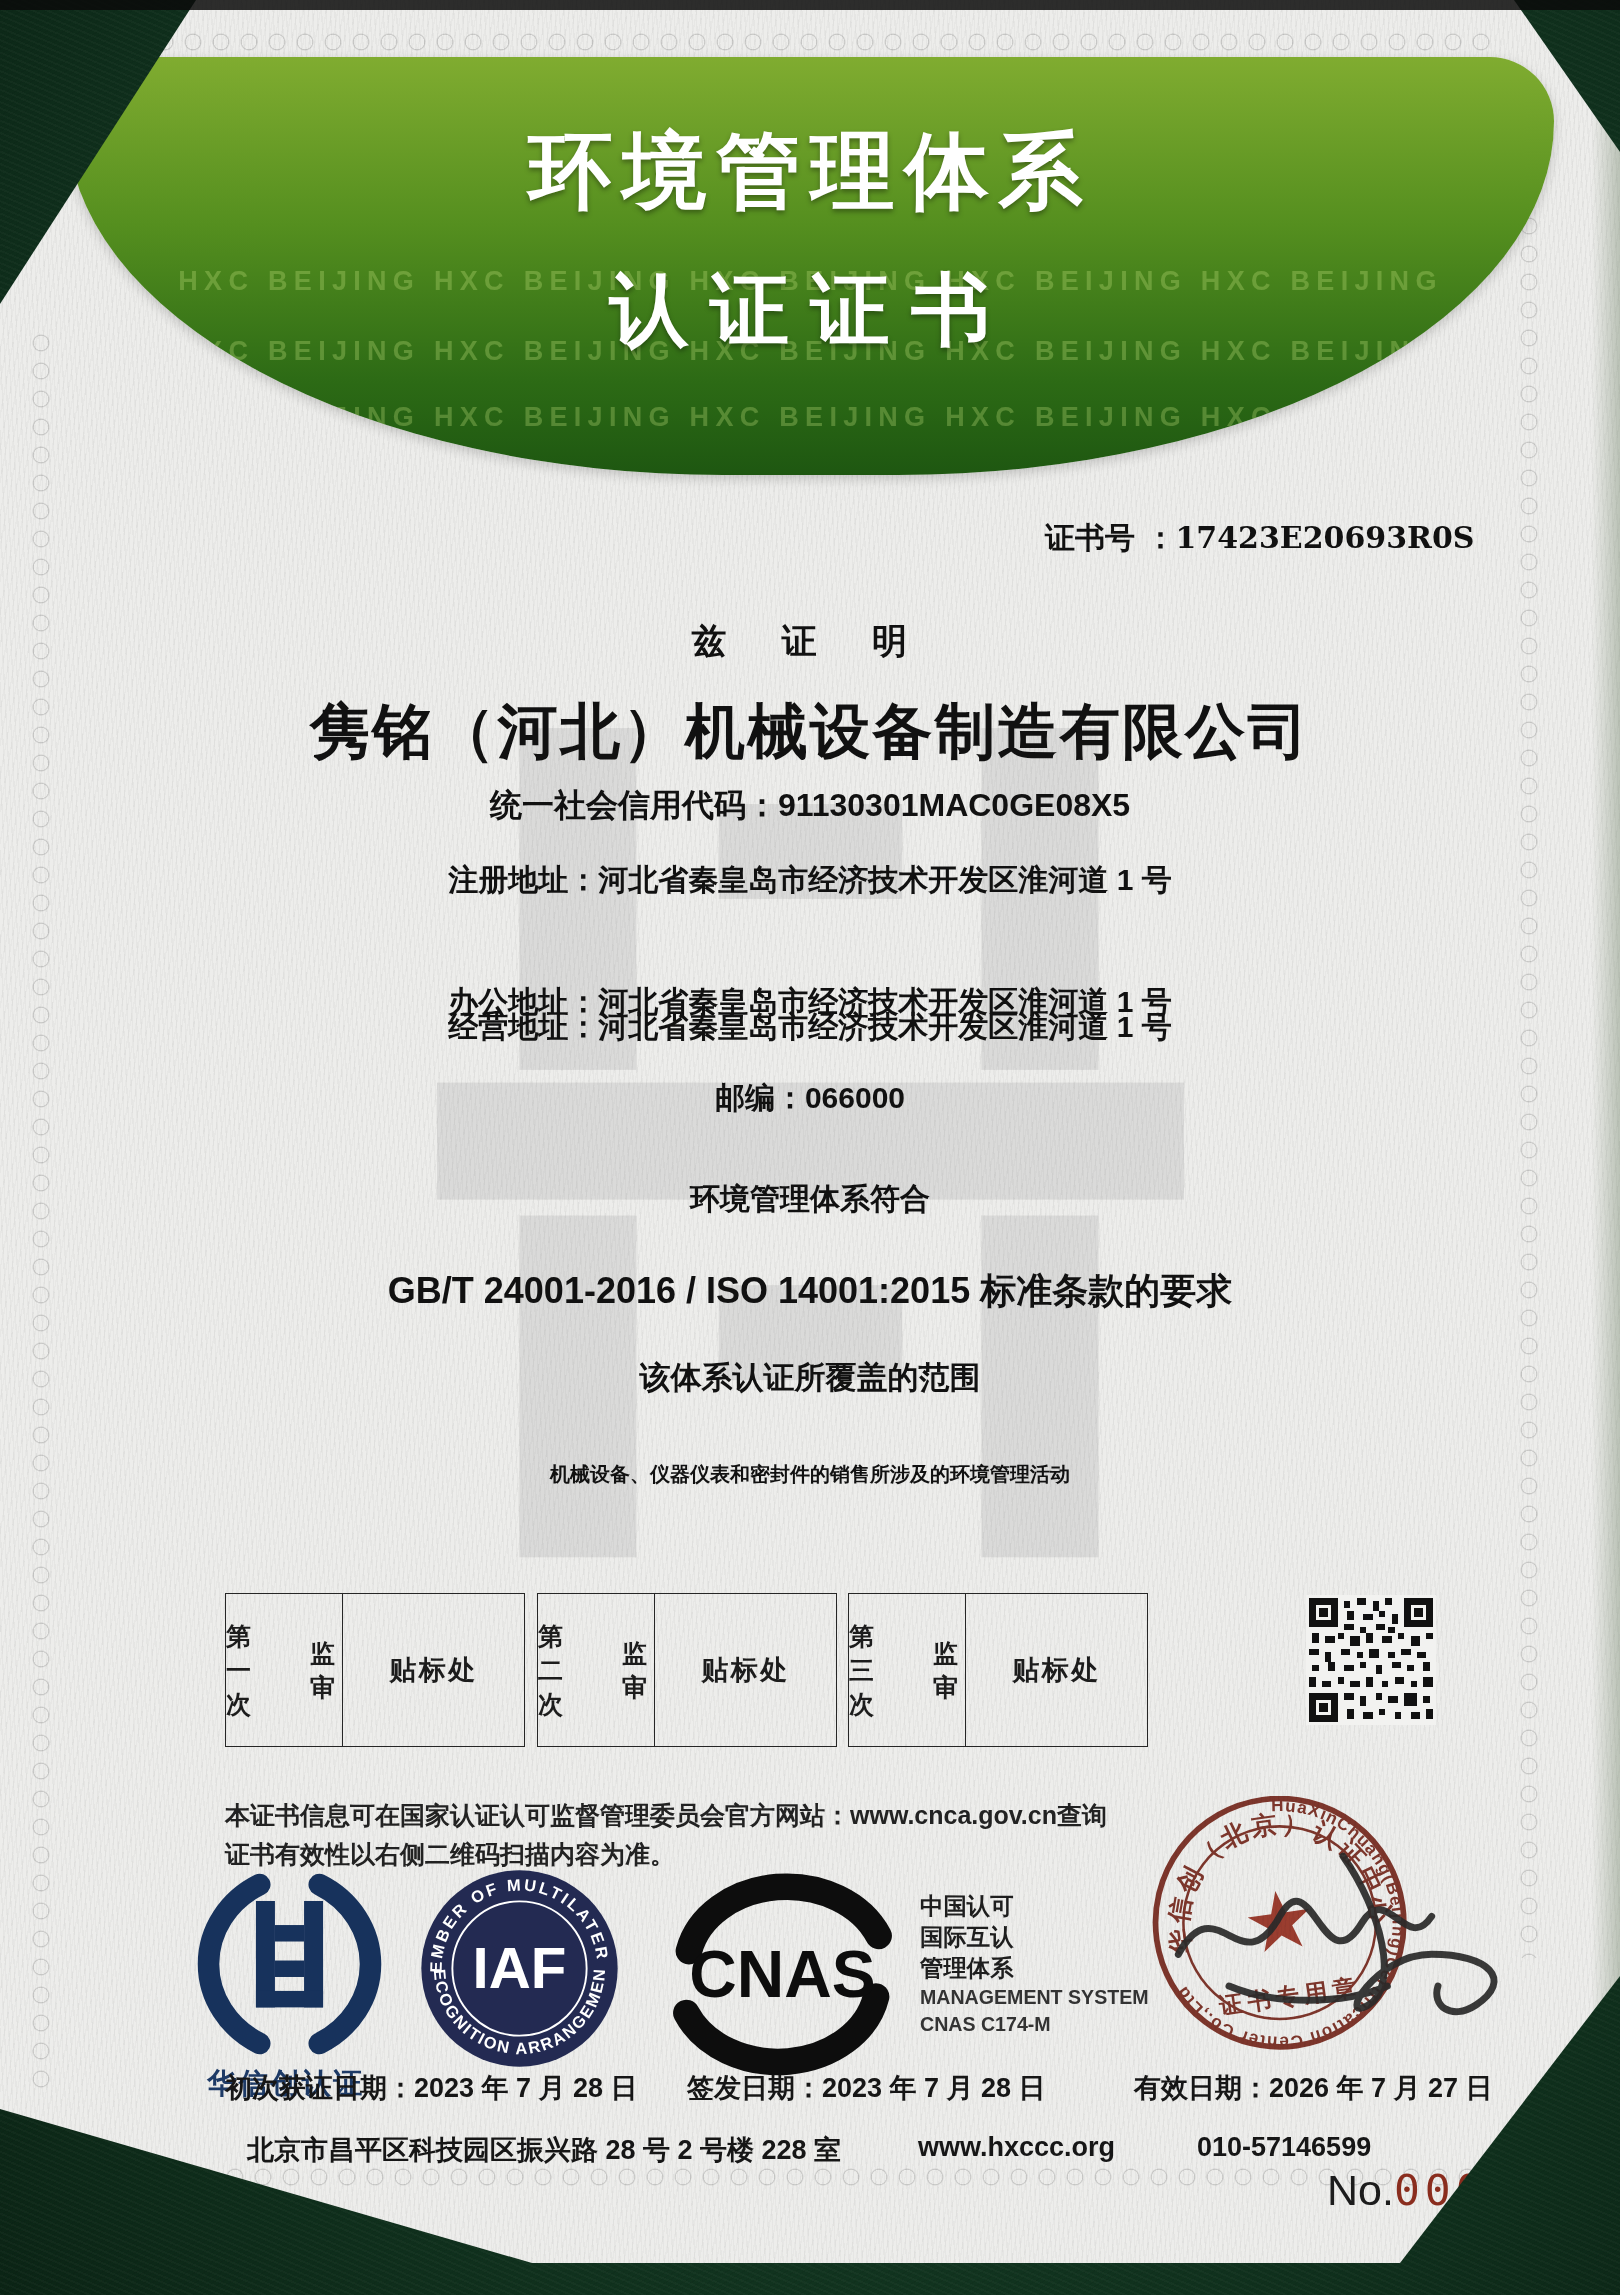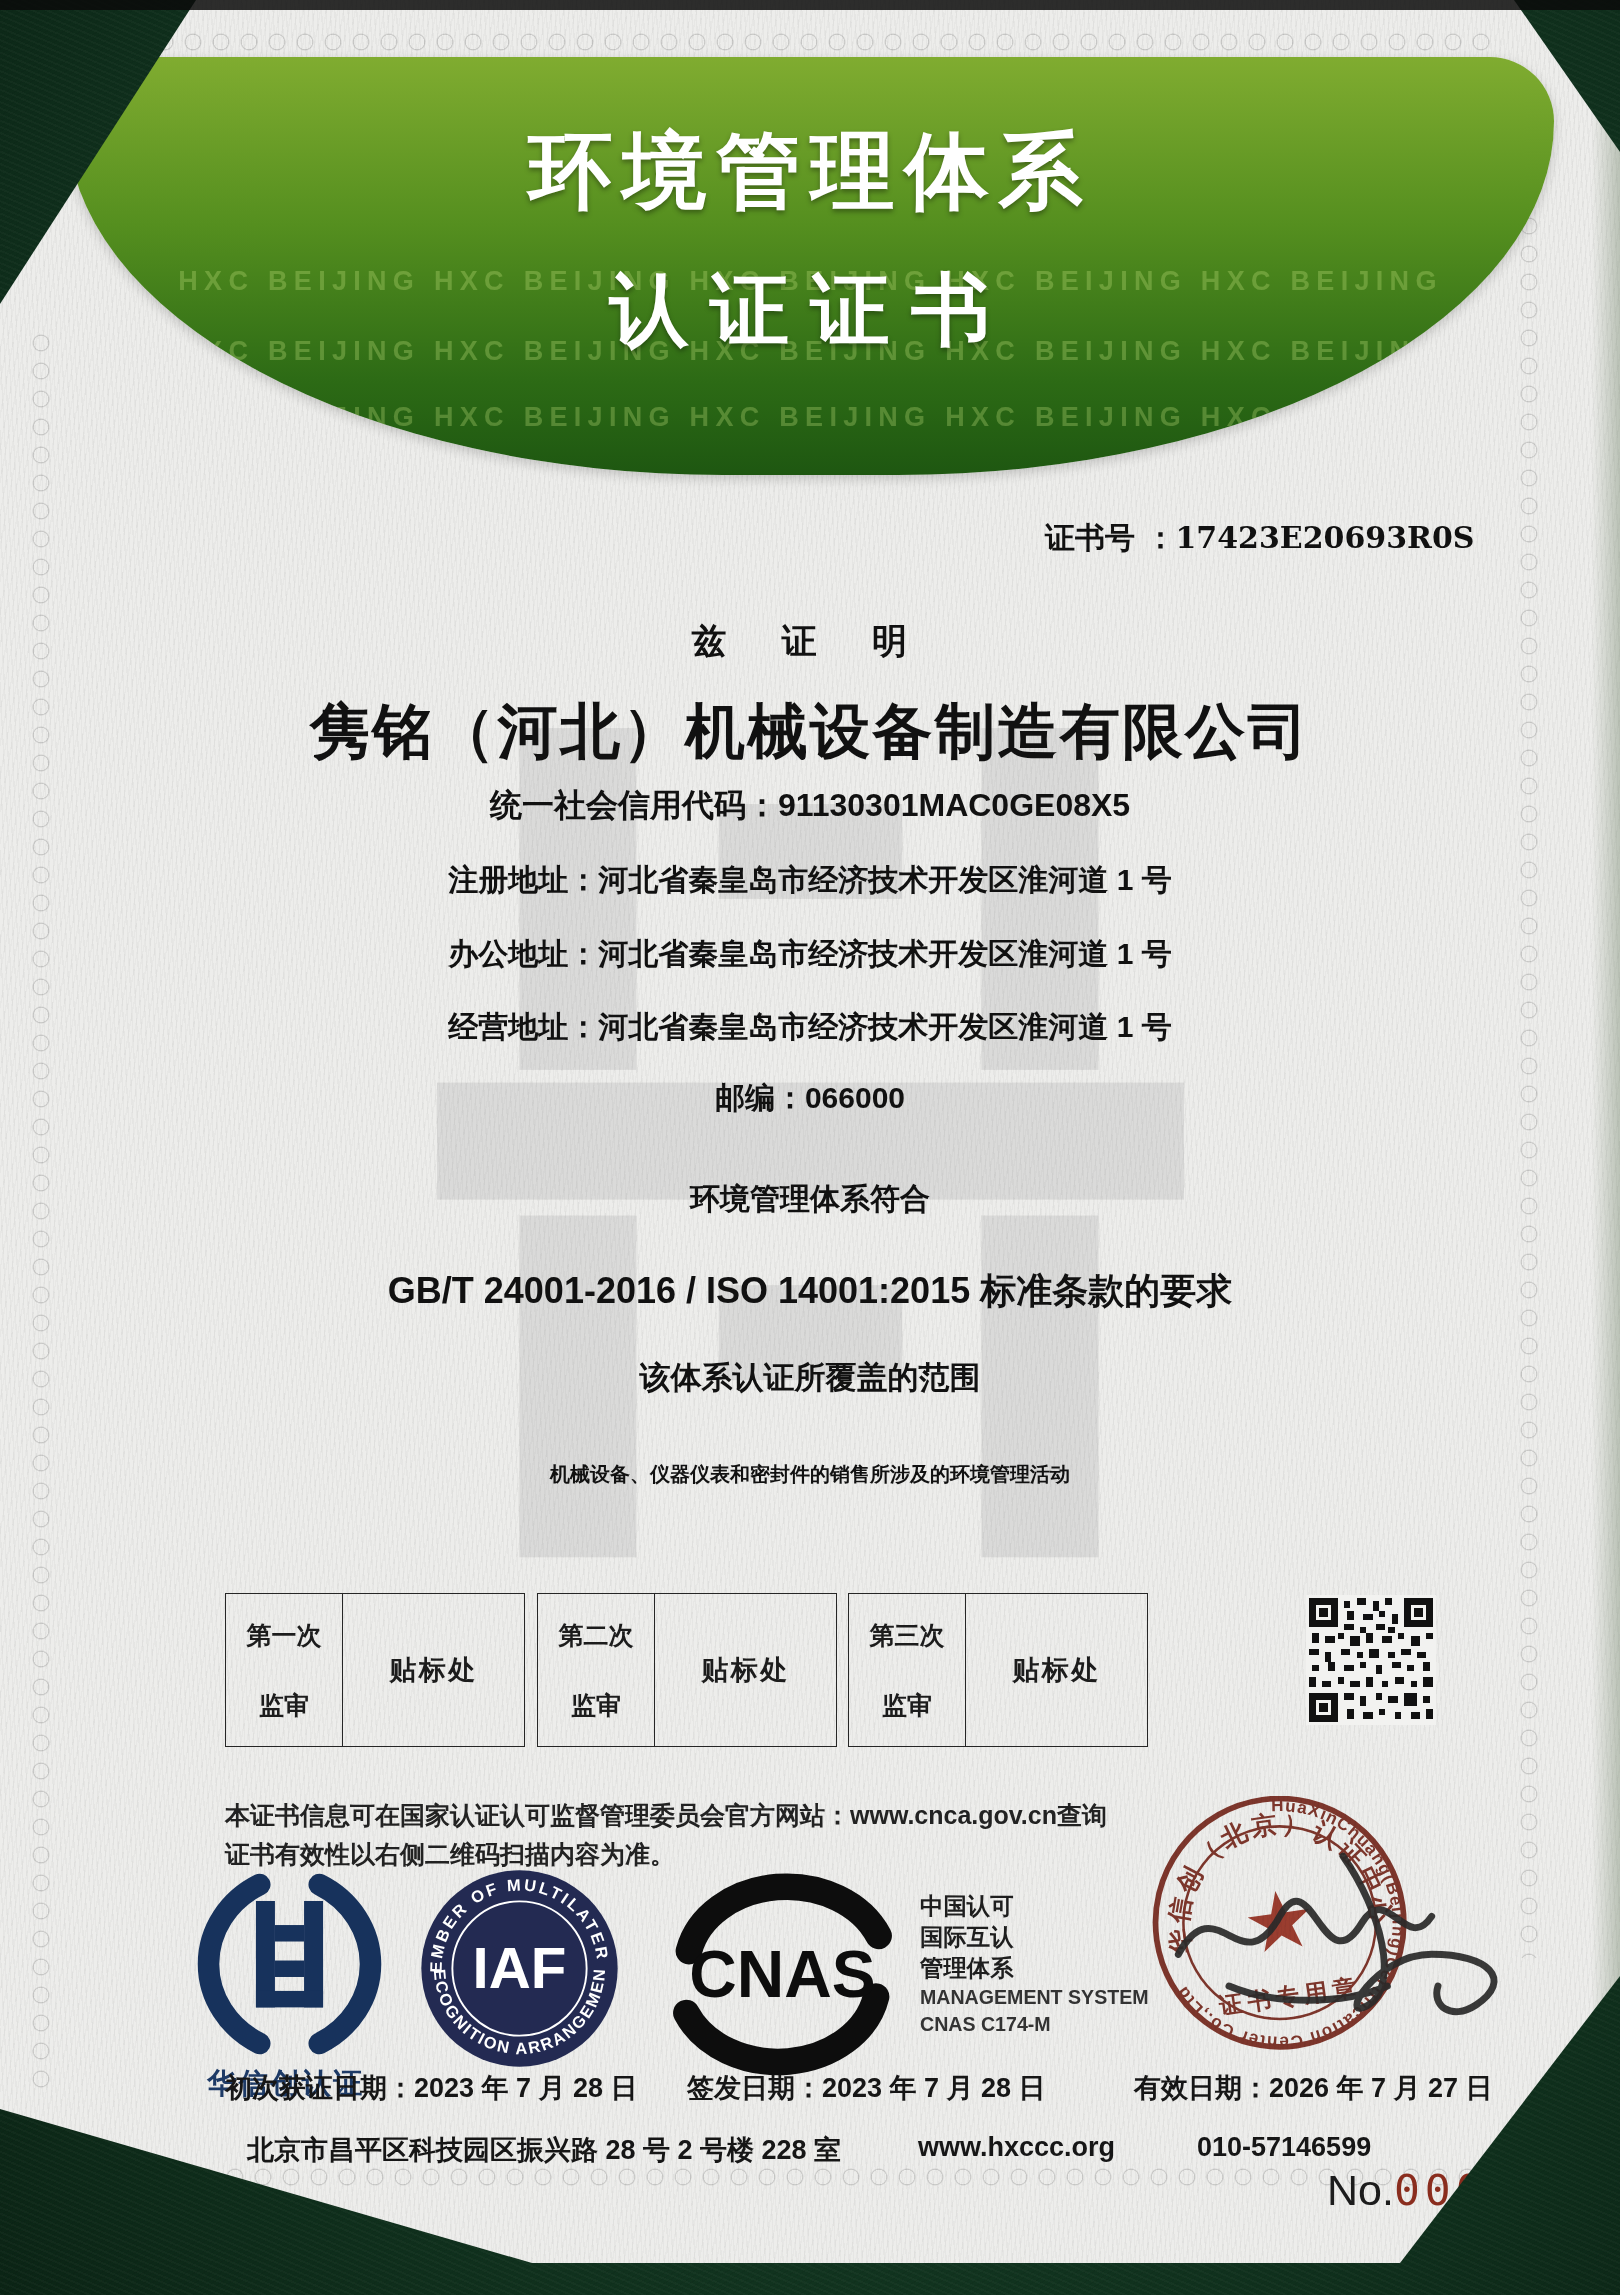--- a/index.html
+++ b/index.html
@@ -38,32 +38,32 @@
   #title1{top:58px;font-size:84px;letter-spacing:10px;}
   #title2{top:201px;font-size:79px;letter-spacing:21.5px;}
 
   .serif{font-family:"DejaVu Serif", serif;}
   .line{position:absolute;color:#111;}
   #cert-no{left:1045px;top:518px;font-size:30px;font-weight:600;}
   #cert-heading{width:100%;text-align:center;top:618px;font-size:35px;letter-spacing:21.5px;font-weight:600;}
   #company{width:100%;text-align:center;top:692px;font-size:60px;font-weight:800;letter-spacing:2.5px;}
   #credit{width:100%;text-align:center;top:784px;font-size:32px;font-weight:800;}
   .addr{width:100%;text-align:center;font-size:30px;font-weight:800;}
-  #addr0{top:860px;} #addr1{top:934px;} #addr2{top:1007px;}
+  #addr0{top:860px;} #addr1{top:982px;} #addr2{top:1007px;}
   #postal{width:100%;text-align:center;top:1078px;font-size:30px;font-weight:800;}
   #conform{width:100%;text-align:center;top:1179px;font-size:30px;font-weight:800;}
   #standard{width:100%;text-align:center;top:1267px;font-size:36px;font-weight:800;}
   #scope-head{width:100%;text-align:center;top:1357px;font-size:31px;font-weight:800;}
   #scope-text{width:100%;text-align:center;top:1461px;font-size:20px;font-weight:800;}
 
   #watermark-logo{position:absolute;left:437px;top:728px;opacity:.14;z-index:-1;}
 
   .audit-box{position:absolute;top:1593px;width:298px;height:152px;border:1.9px solid #262626;
     display:flex;background:transparent;}
-  .audit-round{width:116px;border-right:1.9px solid #262626;display:flex;flex-direction:column;
+  .audit-round{width:116px;border-right:1.9px solid #262626;display:flex;
     align-items:center;justify-content:center;font-size:25px;font-weight:600;color:#1c1c1c;line-height:34px;gap:36px;}
   .audit-sticker{flex:1;display:flex;align-items:center;justify-content:center;
     font-size:27px;font-weight:600;color:#1c1c1c;letter-spacing:2.5px;}
   #box0{left:225px;} #box1{left:537px;} #box2{left:848px;}
   #qr{position:absolute;left:1306px;top:1595px;}
 
   .note{position:absolute;left:225px;width:1127px;font-size:25px;font-weight:600;color:#222;}
   #note1{top:1760px;} #note2{top:1799px;} #note3{top:1838px;}
 
   #hxc-logo{position:absolute;left:185px;top:1864px;}

